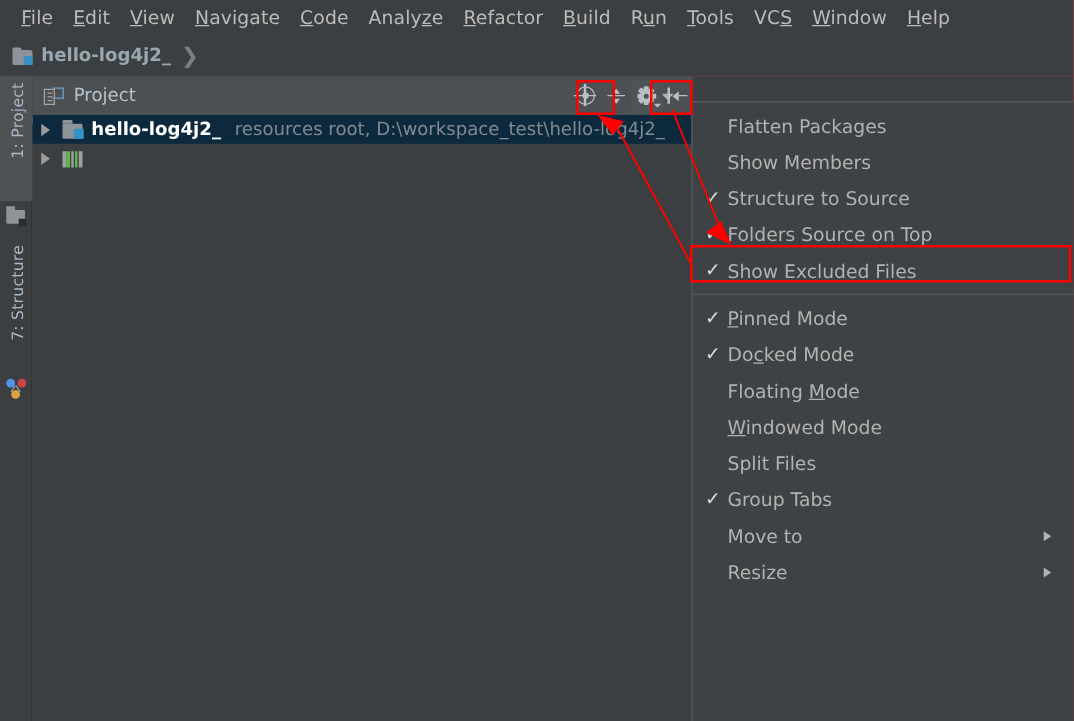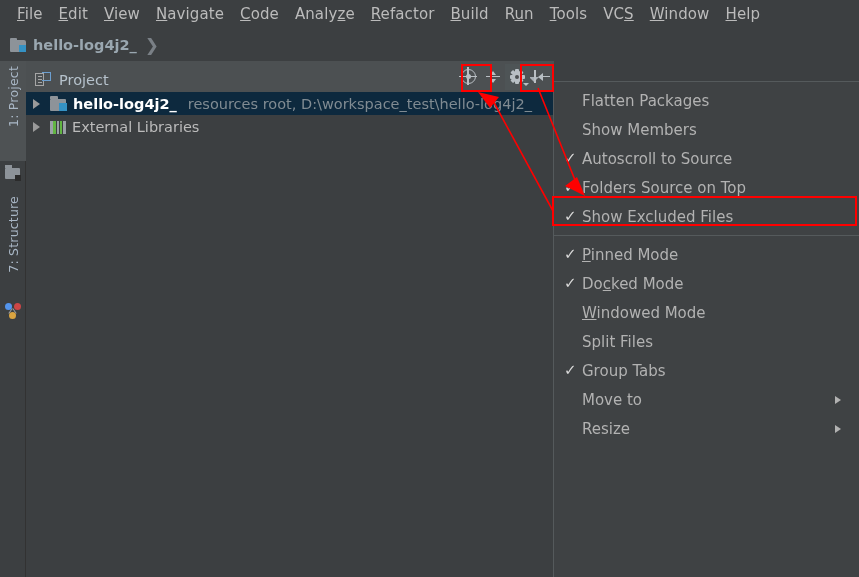--- a/index.html
+++ b/index.html
@@ -159,21 +159,21 @@
   }
   .panel-header {
     position: absolute;
     left: 0; top: 0;
     width: 528px; height: 38px;
     background: #4c5052;
     display: flex;
     align-items: center;
     box-sizing: border-box;
     padding-left: 9px;
-    border-bottom: 1px solid #f0abfc;
+    border-bottom: 6px solid #f0abfc;
   }
   .ic-project {
     position: relative;
     width: 16px; height: 15px;
     margin-right: 8px;
     flex: 0 0 auto;
   }
   .ic-project .page {
     position: absolute; left: 0; top: 1px;
     width: 9px; height: 13px;
@@ -519,54 +519,57 @@
         </div>
         <div class="tree-row">
           <span class="twisty"></span>
           <span class="node-icon ic-libs">
             <i></i>
             <i></i>
             <i></i>
             <i></i>
             <i></i>
           </span>
-          <span class="node-label">External Libraries</span>
         </div>
       </div>
   </div>
 
   <div class="ctxmenu" id="ctxmenu">
       <div class="mi">
         <span class="check"></span>
         <span class="mlabel">Flatten Packages</span>
       </div>
       <div class="mi">
         <span class="check"></span>
         <span class="mlabel">Show Members</span>
       </div>
       <div class="mi">
         <span class="check">✓</span>
-        <span class="mlabel">Autoscroll to Source</span>
+        <span class="mlabel">Structure to Source</span>
       </div>
       <div class="mi">
         <span class="check">✓</span>
         <span class="mlabel">Folders Source on Top</span>
       </div>
       <div class="mi">
         <span class="check">✓</span>
         <span class="mlabel">Show Excluded Files</span>
       </div>
       <div class="msep"></div>
       <div class="mi">
         <span class="check">✓</span>
         <span class="mlabel"><span class="mn">P</span>inned Mode</span>
       </div>
       <div class="mi">
         <span class="check">✓</span>
         <span class="mlabel">Do<span class="mn">c</span>ked Mode</span>
+      </div>
+      <div class="mi">
+        <span class="check"></span>
+        <span class="mlabel">Floating <span class="mn">M</span>ode</span>
       </div>
       <div class="mi">
         <span class="check"></span>
         <span class="mlabel"><span class="mn">W</span>indowed Mode</span>
       </div>
       <div class="mi">
         <span class="check"></span>
         <span class="mlabel">Split Files</span>
       </div>
       <div class="mi">

